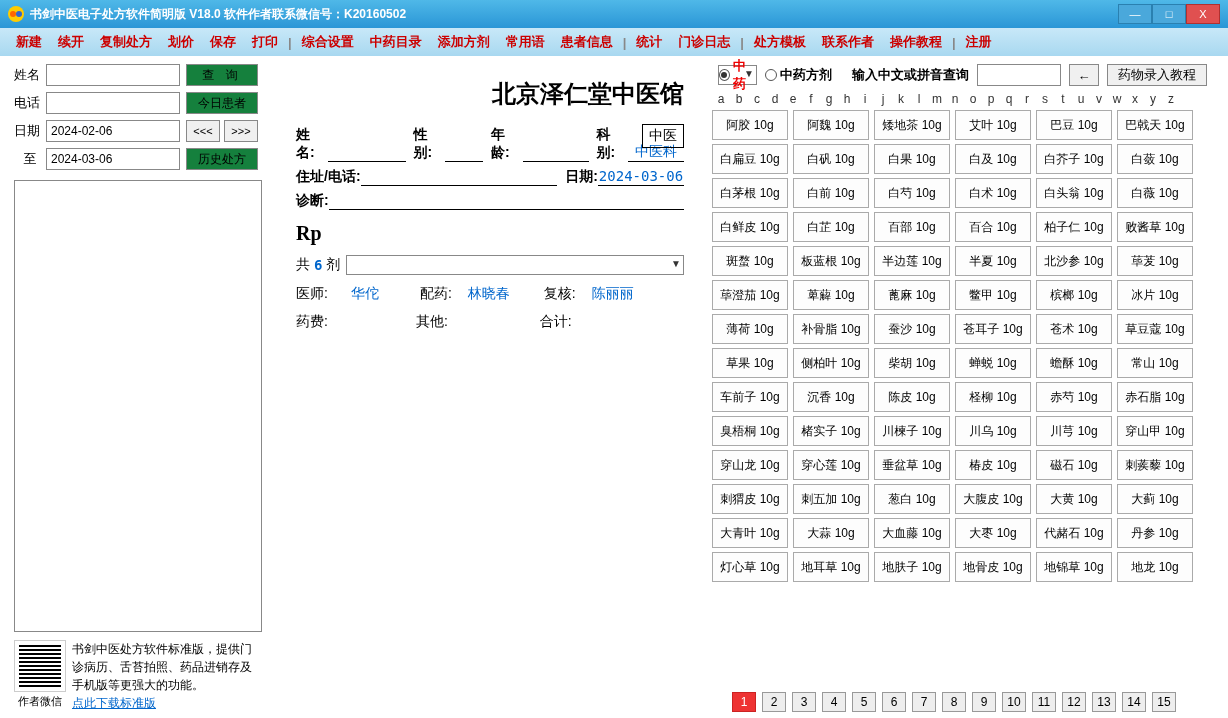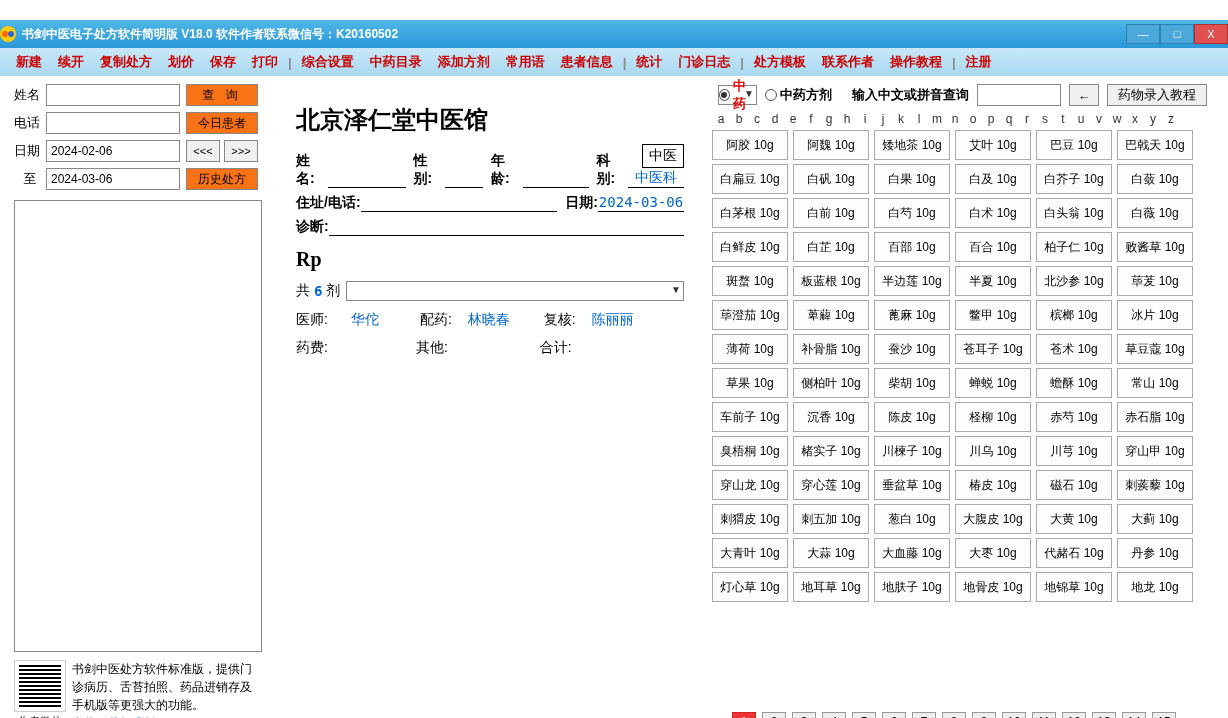--- a/index.html
+++ b/index.html
@@ -1,55 +1,55 @@
 <!DOCTYPE html>
 <html><head>
 <meta charset="utf-8">
 <style>
 * { box-sizing: border-box; margin: 0; padding: 0; font-family: "SimSun", "宋体", sans-serif; }
 body { background: #fff; width: 1228px; height: 718px; overflow: hidden; font-size: 12px; }
 
-.titlebar { height: 28px; background: linear-gradient(#4fb8e8, #2a96d6); display: flex; align-items: center; padding: 0 0; color: #fff; margin-top: 20px; }
+.titlebar { height: 28px; background: linear-gradient(#4fb8e8, #2a96d6); display: flex; align-items: center; padding: 0 8px; color: #fff; }
 .titlebar .app-icon { width: 16px; height: 16px; background: #ffcc00; border-radius: 50%; margin-right: 6px; position: relative; }
 .titlebar .app-icon::before { content:""; position:absolute; width:6px; height:6px; background:#ff6600; border-radius:50%; left:2px; top:5px; }
 .titlebar .app-icon::after { content:""; position:absolute; width:6px; height:6px; background:#3366cc; border-radius:50%; right:2px; top:5px; }
 .titlebar .title { flex:1; font-weight: bold;}
 .win-btns { display:flex; gap:0; }
 .win-btn { width:34px; height:20px; background:#4aa8db; border:1px solid #2a80b0; display:flex; align-items:center; justify-content:center; color:#fff; font-size:11px; }
 .win-btn.close { background:#e05050; border-color:#b03030; }
 
 .menubar { height: 28px; background: linear-gradient(#c8e8f8, #a8d8f0); display:flex; align-items:center; padding: 0 8px; font-size:13px; font-weight:bold; color:#c00; }
 .menubar .mi { padding: 0 8px; cursor:default; }
 .menubar .sep { color:#888; padding:0 2px; }
 
 .main { display:flex; height: calc(718px - 56px); }
 
 
 .left { width: 272px; padding: 8px 10px 6px 14px; display:flex; flex-direction:column; }
 .form-row { display:flex; align-items:center; margin-bottom:6px; }
 .form-row label { width:32px; font-size:13px; }
 .form-row input[type=text] { width:134px; height:22px; border:1px solid #888; padding:0 4px; font-size:12px; }
-.form-row .btn { margin-left:6px; width:72px; height:22px; border:1px solid #888; background:#f97316; font-size:12px; display:flex; align-items:center; justify-content:center; letter-spacing:4px; }
+.form-row .btn { margin-left:6px; width:72px; height:22px; border:1px solid #888; background:#15803d; font-size:12px; display:flex; align-items:center; justify-content:center; letter-spacing:4px; }
 .date-btns { display:flex; gap:4px; margin-left:6px; }
 .date-btns .sb { width:34px; height:22px; border:1px solid #888; background:#f0f0f0; display:flex; align-items:center; justify-content:center; font-size:11px;}
 .left .listbox { flex:1; border:1px solid #888; margin-top:4px; background:#fff; }
 .left .footer { margin-top:8px; display:flex; gap:6px; }
 .qr { width:52px; height:52px; background:#fff; border:1px solid #ccc; position:relative; overflow:hidden; }
 .qr::before { content:""; position:absolute; inset:4px; background:
   repeating-linear-gradient(0deg,#000 0 2px,#fff 2px 4px),
   repeating-linear-gradient(90deg,#000 0 2px,transparent 2px 4px);
   mix-blend-mode:multiply; }
 .left .footer .txt { font-size:12px; line-height:1.5; }
 .left .footer .link { color:#06c; text-decoration:underline; cursor:pointer; }
 .left .footer .cap { font-size:11px; text-align:center; margin-top:2px; }
 
 
 .mid { width: 436px; padding: 14px 10px 10px 10px; display:flex; flex-direction:column; }
 .rx { border:0; flex:1; position:relative; padding: 4px 14px; }
-.rx h1 { font-size:24px; text-align:left; font-weight:bold; margin-top:10px; font-family:"SimHei","黑体"; }
+.rx h1 { font-size:24px; text-align:right; font-weight:bold; margin-top:4px; font-family:"SimHei","黑体"; }
 .rx h2 { font-size:20px; text-align:center; font-weight:bold; letter-spacing:14px; margin-top:6px; font-family:"SimHei","黑体";}
 .stamp { position:absolute; right:14px; top:54px; border:1px solid #000; padding:2px 6px; font-size:14px;font-family:Liberation Serif, serif; }
 .rx-line { display:flex; font-size:14px; margin-top:16px; align-items:flex-end; }
 .rx-line .lab { font-weight:bold; }
 .rx-line .u { border-bottom:1px solid #000; min-height:18px; flex:0 0 auto; }
 .blue { color:#06c; font-family:monospace; }
 .rx-rp { font-size:20px; font-weight:bold; margin-top:12px; font-family:"Times New Roman",serif;}
 .rx-bottom { margin-top:auto; font-size:14px; }
 .rx-bottom .row { display:flex; align-items:center; margin-top:10px; }
 .sel { flex:1; height:20px; border:1px solid #888; background:#fff; margin-left:6px; position:relative; }

